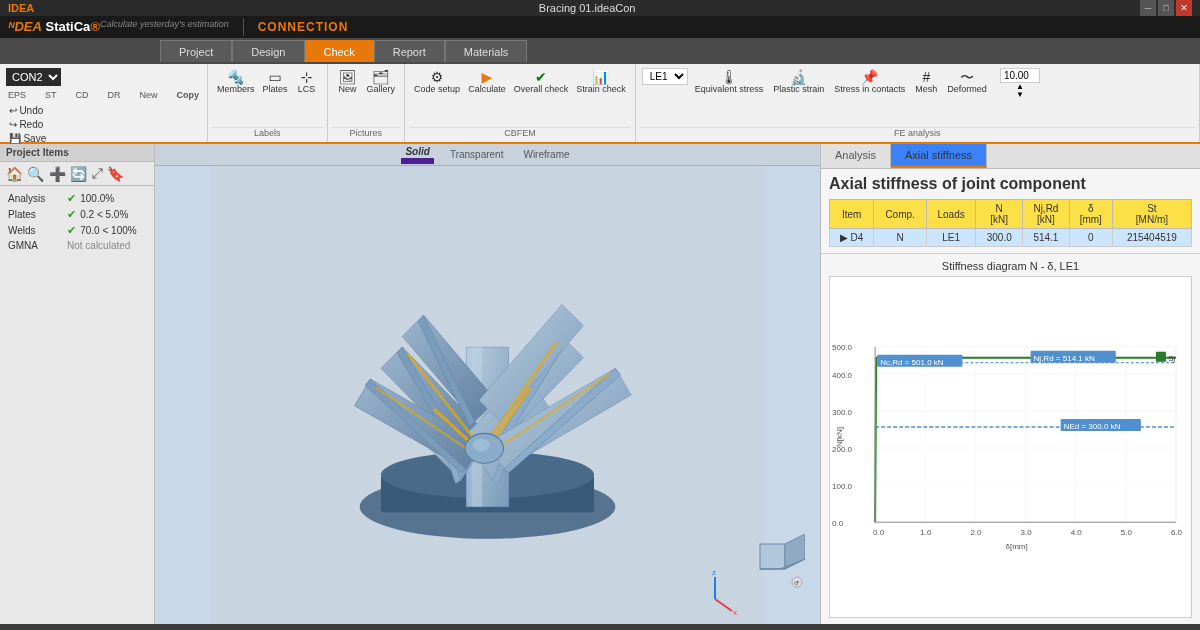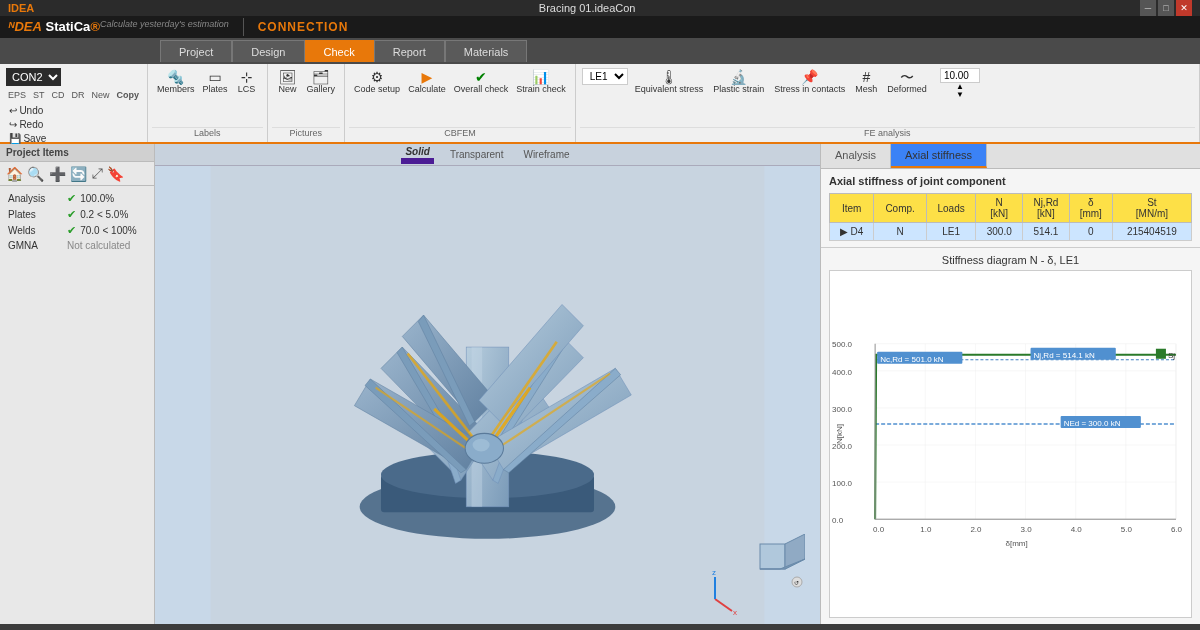--- a/index.html
+++ b/index.html
@@ -251,21 +251,21 @@
       color: #333;
       border-bottom: 2px solid #e8780a;
     }
 
     
     #axial-stiffness-section {
       padding: 6px 8px;
       border-bottom: 1px solid #ccc;
     }
     #axial-stiffness-title {
-      font-size: 11px;
+      font-size: 16px;
       font-weight: bold;
       color: #333;
       margin-bottom: 6px;
     }
     #stiffness-table {
       width: 100%;
       border-collapse: collapse;
       font-size: 10px;
     }
     #stiffness-table th {
@@ -355,21 +355,21 @@
   <div class="main-tab">Materials</div>
 </div>
 
 <div id="ribbon">
 
   <div class="ribbon-group" style="min-width:140px;">
     <div class="ribbon-group-content" style="flex-direction:column;gap:2px;">
       <select class="fe-select" style="margin-bottom:2px;font-size:11px;background:#2b2b2b;color:white;border:none;padding:2px;">
         <option>CON2</option>
       </select>
-      <div style="display:flex;gap:3px;flex-wrap:wrap;">
+      <div style="display:flex;gap:15px;flex-wrap:wrap;">
         <span class="proj-tag">EPS</span>
         <span class="proj-tag">ST</span>
         <span class="proj-tag">CD</span>
         <span class="proj-tag">DR</span>
         <span class="proj-tag">New</span>
         <span class="proj-tag" style="font-weight:bold;">Copy</span>
       </div>
       <div style="display:flex;flex-direction:column;gap:1px;margin-top:2px;">
         <div class="ribbon-btn-small">
             <span style="font-size:10px;">↩</span>

